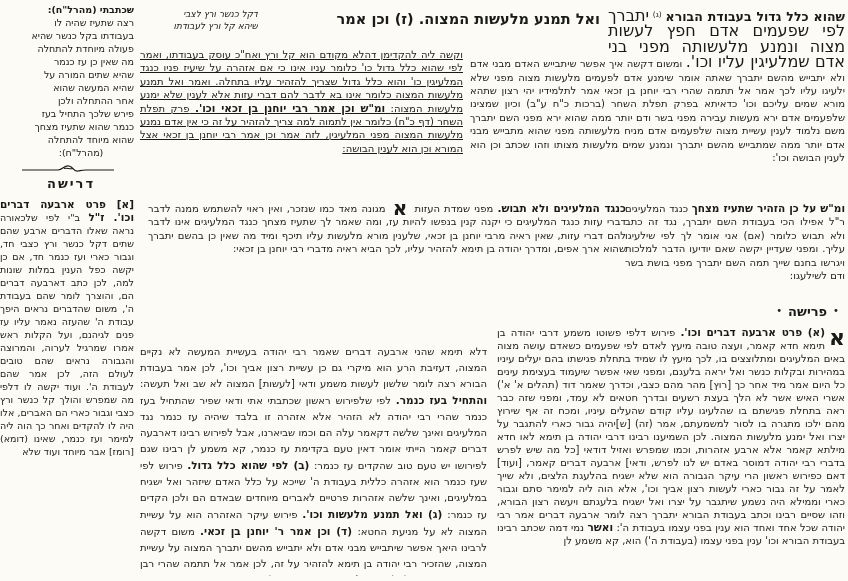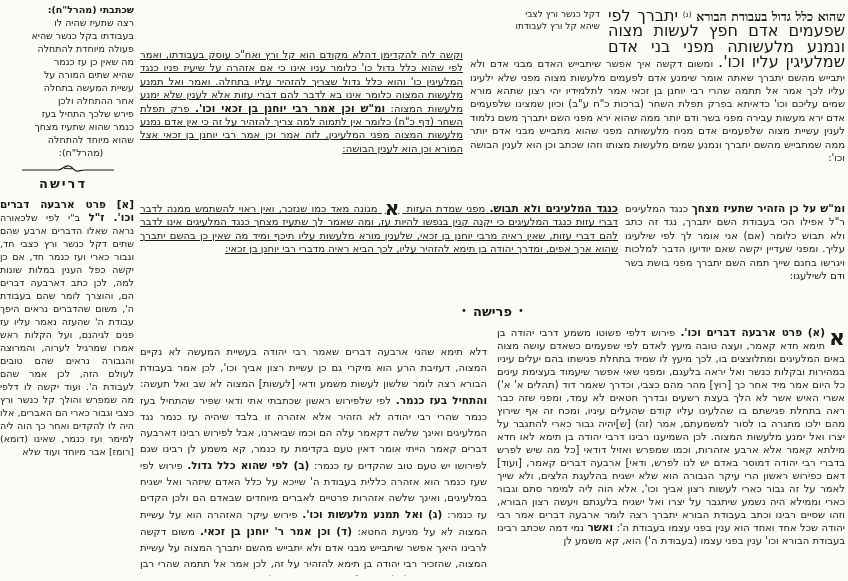--- a/index.html
+++ b/index.html
@@ -10,46 +10,46 @@
     font-family:"DejaVu Sans", sans-serif;
     direction:rtl;
   }
   
   .sidebar{position:absolute; left:0; top:0; width:136px; height:581px; overflow:hidden;}
   .side-top{position:absolute; top:3px; left:0; width:134px; font-size:9.5px; line-height:13px;}
   .side-top .ln{white-space:nowrap; overflow:hidden; text-align:right; direction:rtl;}
   .side-top .ln:first-child{font-weight:bold;}
   .side-top .ln:last-child{text-align:center; padding-left:28px;}
   .divider{position:absolute; top:160px; left:18px; width:100px; text-align:center;}
-  .drisha-title{position:absolute; top:176px; left:4px; width:118px; text-align:center;
+  .drisha-title{position:absolute; top:176px; left:12px; width:118px; text-align:center;
     font-weight:bold; font-size:13px; letter-spacing:2px;}
   .drisha-body{position:absolute; top:198px; left:0; width:134px; height:380px; overflow:hidden;
     font-size:9.5px; line-height:13px; text-align:justify; direction:rtl;}
   
   .main{position:absolute; left:140px; top:0; width:705px; height:581px;}
   .tl-head{position:absolute; top:8px; left:0; width:460px; height:38px;
     display:flex; justify-content:space-between; align-items:flex-start;}
   .frag{font-size:9px; line-height:12px; width:118px; flex:0 0 auto;}
-  .frag .ln{white-space:nowrap; overflow:hidden;}
+  .frag .ln{white-space:nowrap; overflow:hidden;font-style:italic;}
   .dh-big{font-size:14.5px; font-weight:bold; white-space:nowrap; padding-top:3px;}
   .tl-body{position:absolute; top:48px; left:0; width:323px; height:152px; overflow:hidden;
     font-size:10px; line-height:13.4px; text-align:justify;text-decoration:underline;}
-  .tl-band2{position:absolute; top:202px; left:0; width:478px; height:102px; overflow:hidden;
-    font-size:10px; line-height:13.4px; text-align:justify;text-decoration:underline;}
+  .tl-band2{position:absolute; top:202px; left:8px; width:478px; height:102px; overflow:hidden;
+    font-size:10px; line-height:13.4px; text-align:justify;}
   .tr-col{position:absolute; top:8px; left:330px; width:375px; height:192px; overflow:hidden;
     font-size:10px; line-height:13.4px; text-align:justify;}
   .tr-spacer{float:left; width:138px; height:40px;}
   .tr-band2{position:absolute; top:202px; left:485px; width:220px; height:102px; overflow:hidden;
     font-size:10px; line-height:13.4px; text-align:justify;}
   .sq{font-size:16px;}
-  .dibsq{font-weight:bold; font-size:12.5px;font-family:Liberation Serif, serif;}
+  .dibsq{font-weight:bold; font-size:12.5px;}
   .dib{font-weight:bold; font-size:10.5px;}
   .mark{font-size:7.5px; vertical-align:4px;}
   .biglet{font-weight:bold; font-size:20px; line-height:10px; vertical-align:-3px; padding:0 3px;}
-  .prisha-row{position:absolute; top:304px; left:0; width:705px; text-align:center;
+  .prisha-row{position:absolute; top:304px; left:0; width:705px; 
     font-size:13px; font-weight:bold;}
   .prisha-row .bullet{font-weight:normal; font-size:10px; vertical-align:2px; padding:0 6px;}
   .b-right{position:absolute; top:326px; left:357px; width:348px; height:252px; overflow:hidden;
     font-size:10px; line-height:13px; text-align:justify;}
   .b-left{position:absolute; top:344px; left:0; width:347px; height:232px; overflow:hidden;
     font-size:10px; line-height:16px; text-align:justify;}
   .b-right .biglet{float:right; font-size:22px; line-height:22px; padding:1px 0 0 4px;}
   .orn{stroke:#1a1a18; fill:none; stroke-width:1.2;}
 </style>
 </head>
@@ -58,40 +58,41 @@
 <div class="page">
 
   <div class="sidebar">
     <div class="side-top">
         <div class="ln">שכתבתי (מהרל"ח):</div>
         <div class="ln">רצה שתעיז שהיה לו</div>
         <div class="ln">בעבודתו בקל כנשר שהיא</div>
         <div class="ln">פעולה מיוחדת להתחלה</div>
         <div class="ln">מה שאין כן עז כנמר</div>
         <div class="ln">שהיא שתים המורה על</div>
-        <div class="ln">עשיית המעשה בתחלה</div>
+        <div class="ln">שהיא המעשה שהוא</div>
         <div class="ln">אחר ההתחלה ולכן</div>
         <div class="ln">פירש שלכך התחיל בעז</div>
         <div class="ln">כנמר שהוא שתעיז מצחך</div>
         <div class="ln">שהוא מיוחד להתחלה</div>
         <div class="ln">(מהרל"ח):</div>
       </div>
     <div class="divider">
       <svg width="96" height="12" viewBox="0 0 96 12">
         <path class="orn" d="M2,7 H38 C43,7 44,2 49,3 C54,4 53,9 58,8 C61,7.5 62,7 66,7 H94"></path>
         <path class="orn" d="M44,5.5 C47,4.5 50,6.5 53,5.5"></path>
       </svg>
     </div>
     <div class="drisha-title">דרישה</div>
     <div class="drisha-body"><span class="dib">[א] פרט ארבעה דברים וכו'. ז"ל</span> <span class="t">ב"י לפי שלכאורה נראה שאלו הדברים ארבע שהם שתים דקל כנשר ורץ כצבי חד, וגבור כארי ועז כנמר חד, אם כן יקשה כפל הענין במלות שונות למה, לכן כתב דארבעה דברים הם, והוצרך לומר שהם בעבודת ה', משום שהדברים נראים היפך עבודת ה' שהעזה נאמר עליו עז פנים לגיהנם, ועל הקלות ראש אמרו שמרגיל לערוה, והמרוצה והגבורה נראים שהם טובים לעולם הזה, לכן אמר שהם לעבודת ה'. ועוד יקשה לו דלפי מה שמפרש והולך קל כנשר ורץ כצבי וגבור כארי הם האברים, אלו היה לו להקדים ואחר כך הוה ליה למימר ועז כנמר, שאינו (דומא) [רומז] אבר מיוחד ועוד שלא</span> </div>
   </div>
 
   <div class="main">
 
     <div class="tl-head">
+      <div class="dh-big">ואל תמנע מלעשות המצוה. (ז) וכן אמר</div>
       <div class="frag">
           <div class="ln">דקל כנשר ורץ לצבי</div>
           <div class="ln">שיהא קל ורץ לעבודתו</div>
         </div>
     </div>
 
     <div class="tl-body"><span class="t">וקשה ליה להקדימן דהלא מקודם הוא קל ורץ ואח"כ עוסק בעבודתו, ואמר לפי שהוא כלל גדול כו' כלומר עניו אינו כי אם אזהרה על שיעיז פניו כנגד המלעיגין כו' והוא כלל גדול שצריך להזהיר עליו בתחלה. ואמר ואל תמנע מלעשות המצוה כלומר אינו בא לדבר להם דברי עזות אלא לענין שלא ימנע מלעשות המצוה:</span> <span class="dib">ומ"ש וכן אמר רבי יוחנן בן זכאי וכו'.</span> <span class="t">פרק תפלת השחר (דף כ"ח) כלומר אין לתמוה למה צריך להזהיר על זה כי אין אדם נמנע מלעשות המצוה מפני המלעיגין, לזה אמר וכן אמר רבי יוחנן בן זכאי אצל המורא וכן הוא לענין הבושה:</span> </div>
 
     <div class="tl-band2"><span class="dib">כנגד המלעיגים ולא תבוש.</span> <span class="t">מפני שמדת העזות</span> <span class="biglet">א</span> <span class="t">מגונה מאד כמו שנזכר, ואין ראוי להשתמש ממנה לדבר דברי עזות כנגד המלעיגים כי יקנה קנין בנפשו להיות עז, ומה שאמר לך שתעיז מצחך כנגד המלעיגים אינו לדבר להם דברי עזות, שאין ראיה מרבי יוחנן בן זכאי, שלענין מורא מלעשות עליו תיכף ומיד מה שאין כן בהשם יתברך שהוא ארך אפים, ומדרך יהודה בן תימא להזהיר עליו, לכך הביא ראיה מדברי רבי יוחנן בן זכאי:</span> </div>
 

